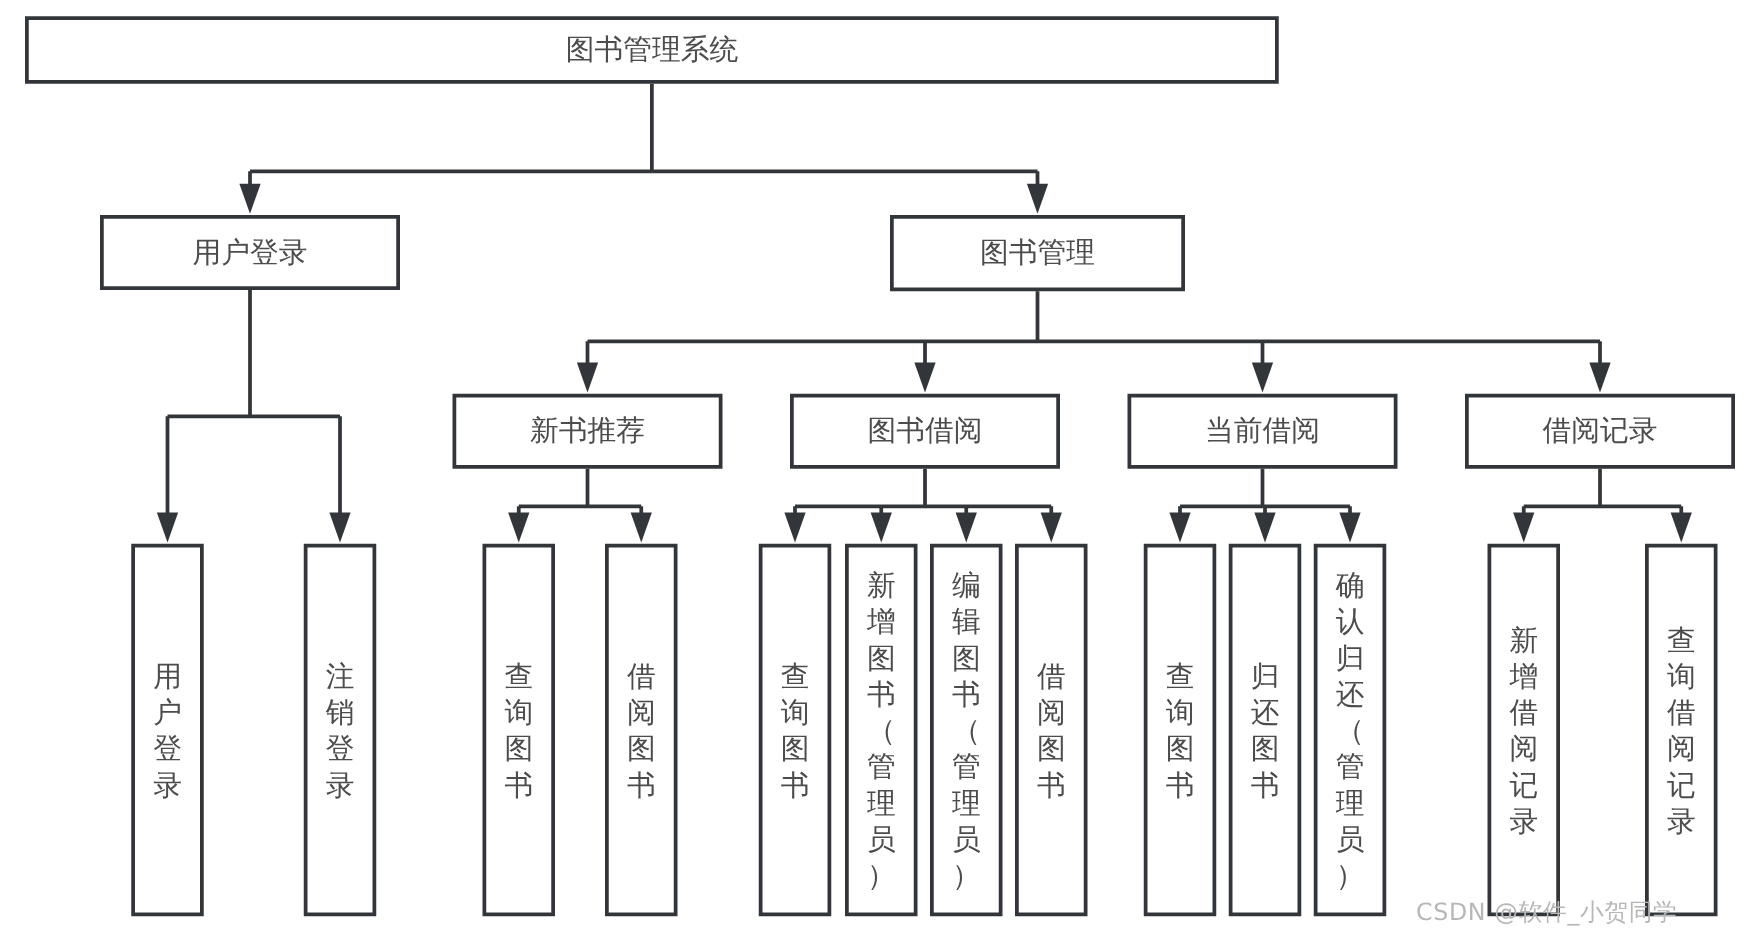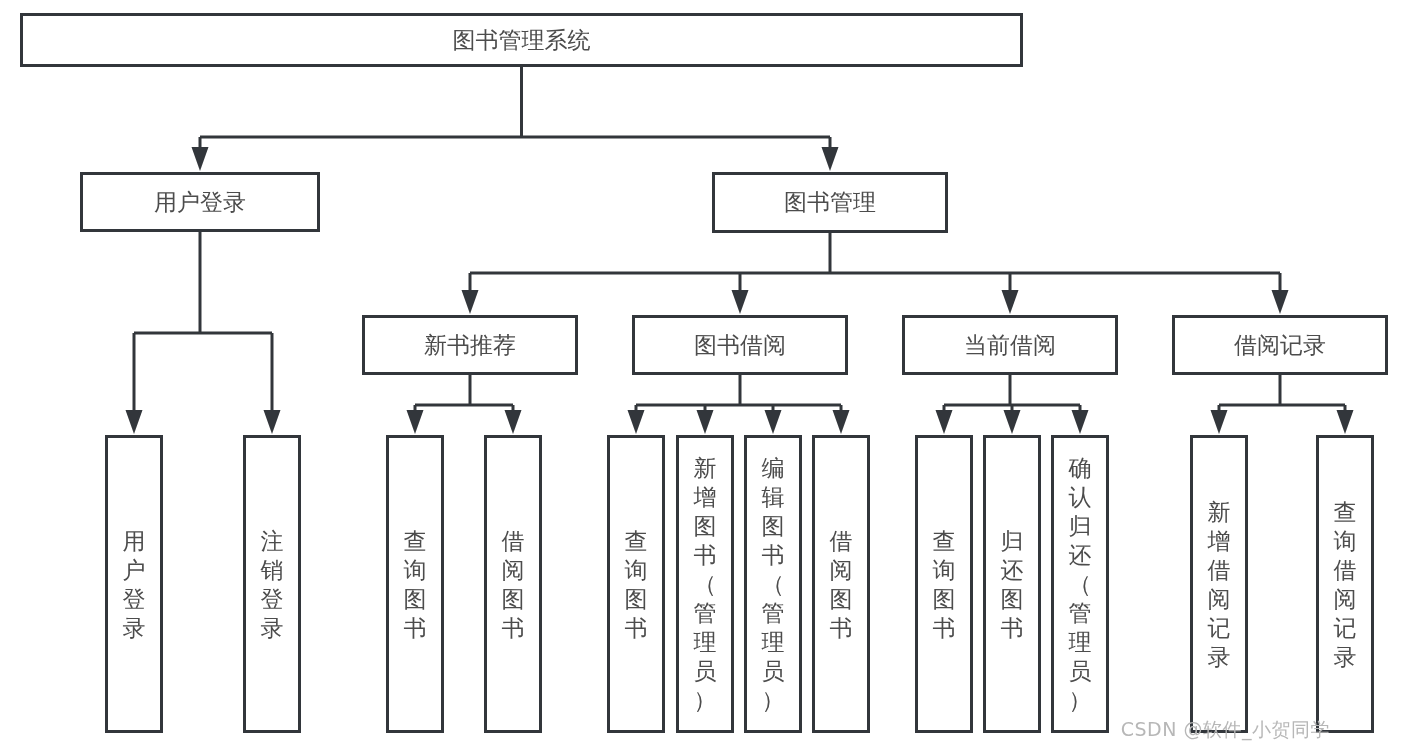--- a/index.html
+++ b/index.html
@@ -45,21 +45,21 @@
     stroke-width: 3;
     fill: none;
     stroke-linecap: butt;
   }
   .arrow-head {
     fill: #32363b;
     stroke: none;
   }
   .watermark {
     position: absolute;
-    right: 16px;
+    right: 4px;
     bottom: 4px;
     font-family: "DejaVu Sans", "Liberation Sans", sans-serif;
     font-size: 19px;
     color: #b7b7b7;
     letter-spacing: 0.5px;
     white-space: nowrap;
     user-select: none;
   }
 </style>
 </head>

